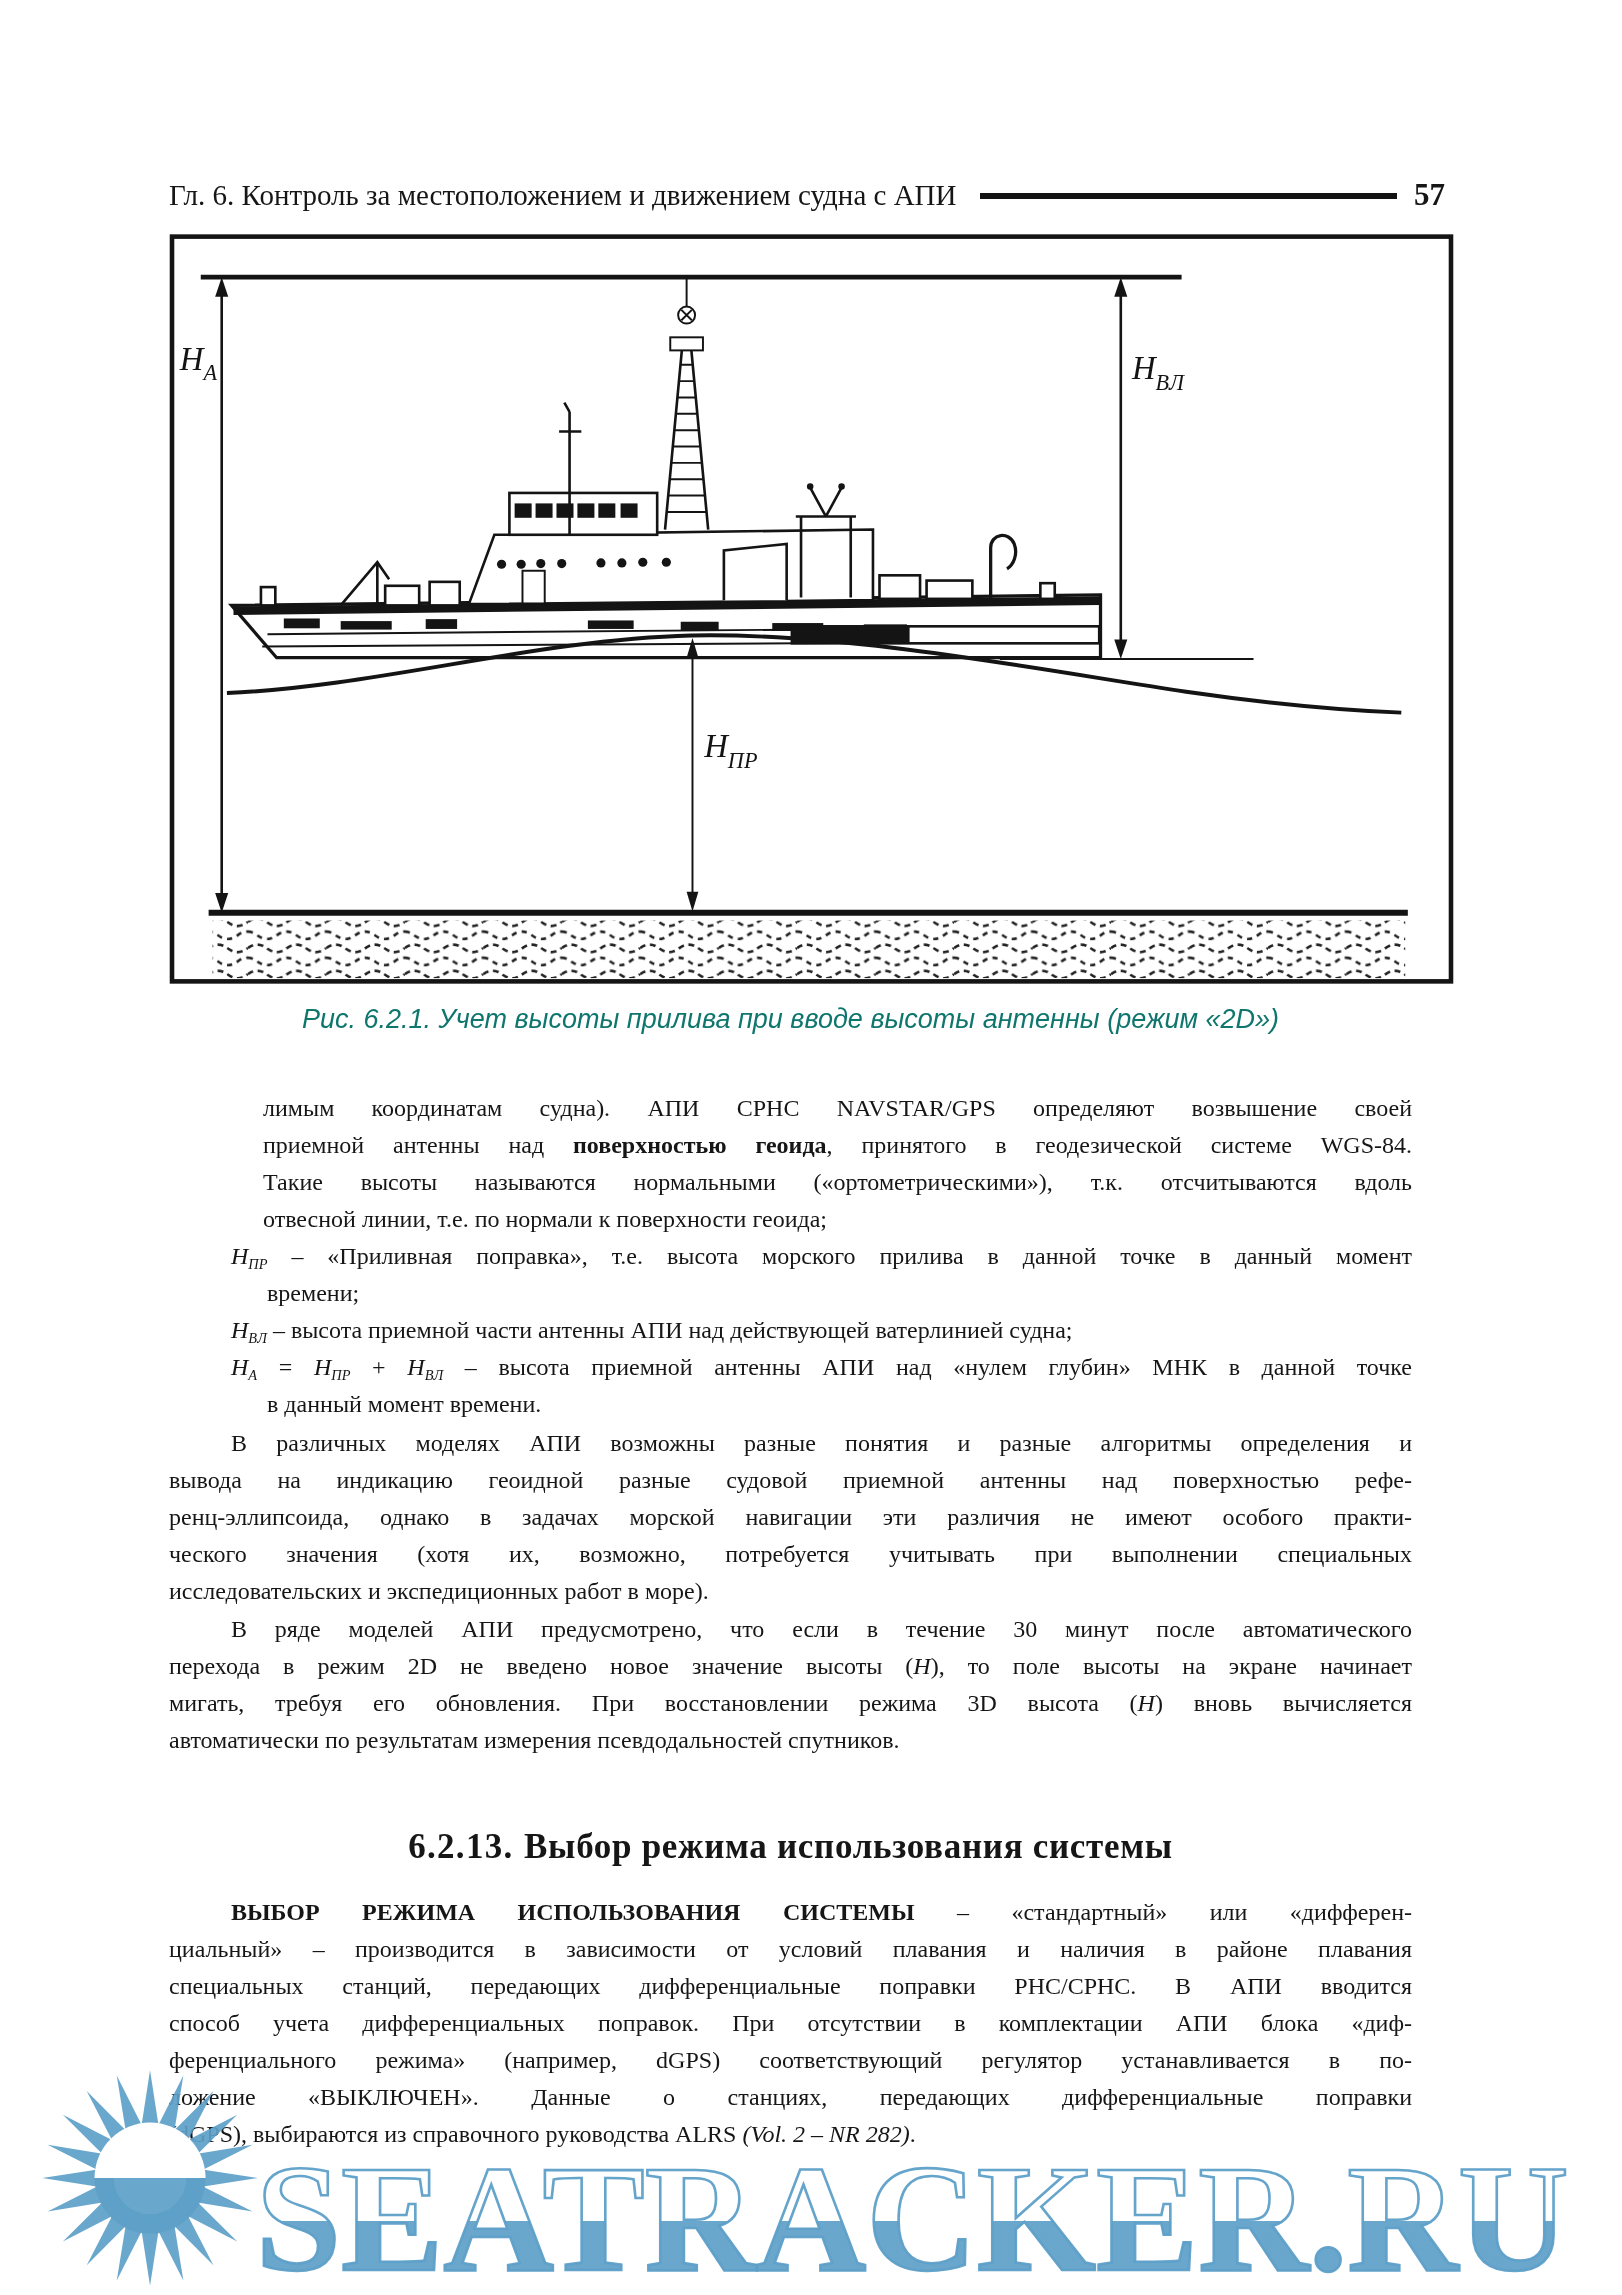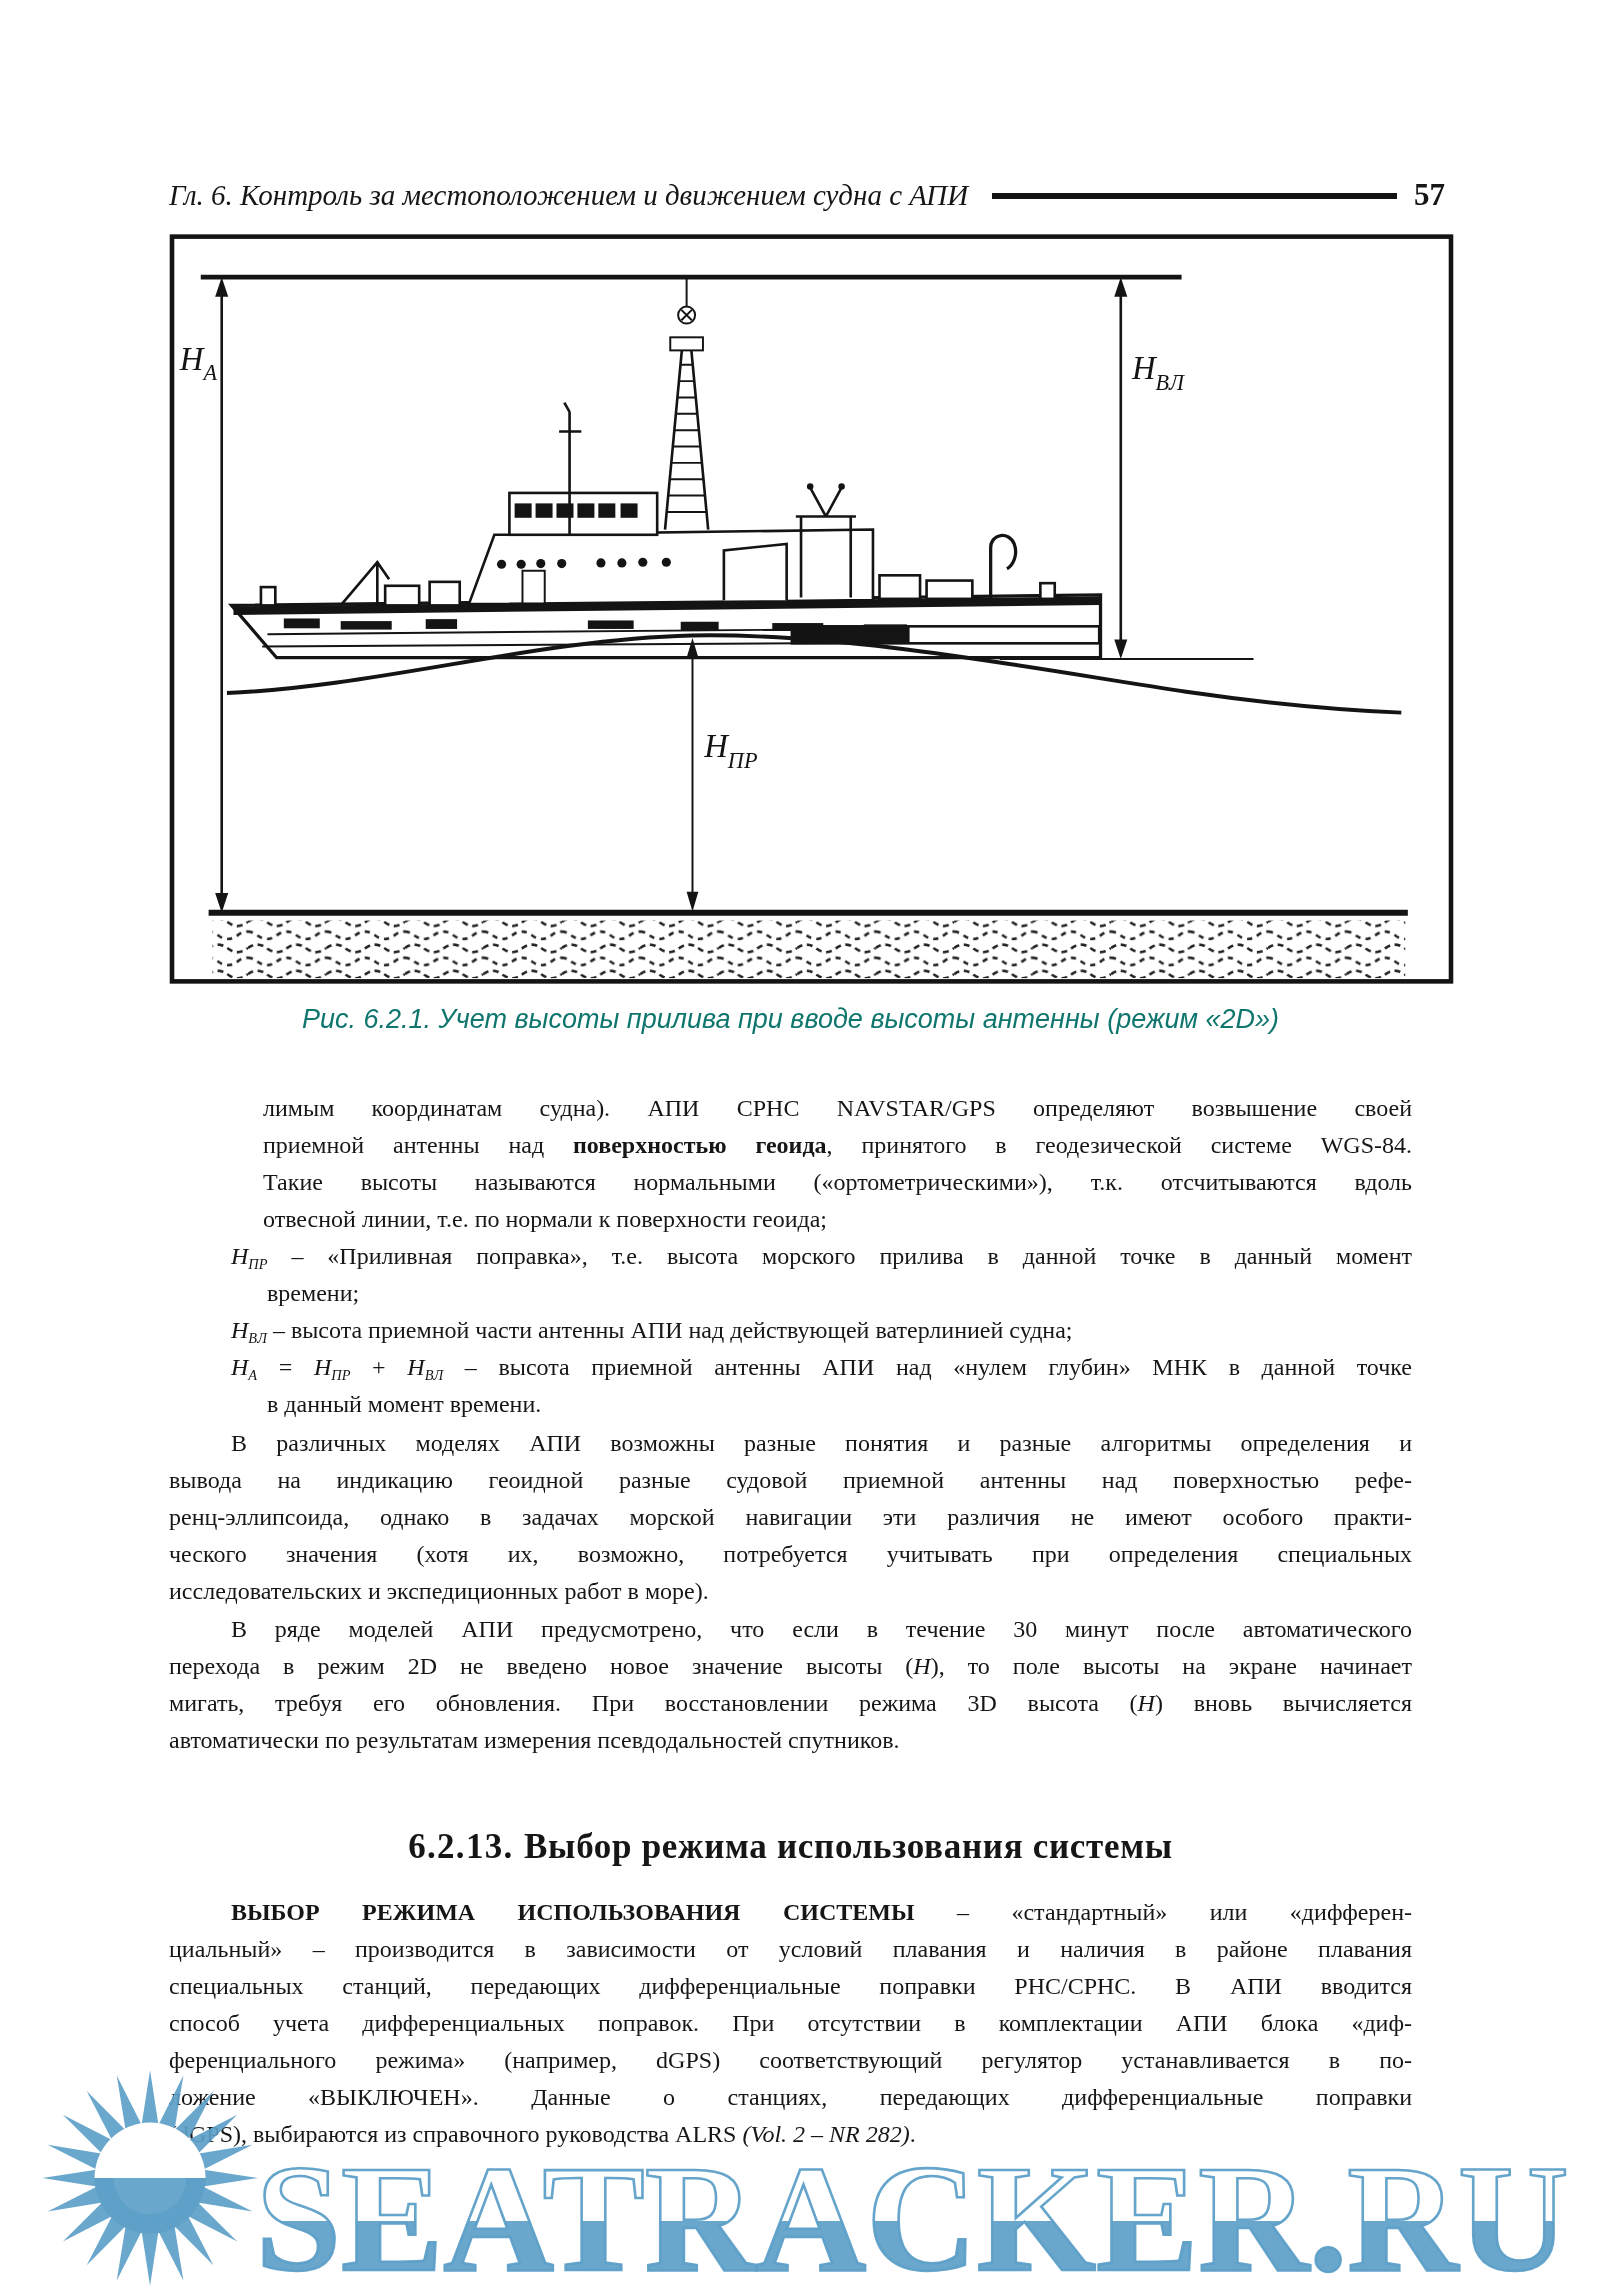--- a/index.html
+++ b/index.html
@@ -1,20 +1,20 @@
 <!DOCTYPE html>
 <html style="font-size:10.5px"><head>
 <meta charset="utf-8">
 <style>
   html,body{margin:0;padding:0;background:#777;}
   .page{position:relative;width:1622px;height:2295px;background:#ffffff;overflow:hidden;
         font-family:"Liberation Serif","DejaVu Serif",serif;color:#161616;}
   
   .page-header{position:absolute;left:169px;top:174px;width:1276px;height:42px;display:flex;align-items:center;}
-  .chapter{font-style:italic;font-size:29px;white-space:nowrap;}
+  .chapter{font-size:29px;white-space:nowrap;}
   .rule{flex:1;height:5.9px;background:#131313;margin:1.3px 17px 0 23.6px;}
   .pagenum{font-weight:700;font-size:31px;}
   
   .figure-box{position:absolute;left:169px;top:234px;width:1285px;height:750px;}
   .fig-caption{position:absolute;left:169px;top:1001px;width:1243px;height:37px;line-height:37px;
                text-align:center;font-style:italic;font-size:27px;
                font-family:"Liberation Sans","DejaVu Sans",sans-serif;color:#0f766e;}
   
   .para{position:absolute;left:169px;width:1243px;}
   .ln{height:37px;line-height:37px;font-size:24px;white-space:nowrap;}
@@ -168,21 +168,21 @@
     <div class="ln hang"><span>времени;</span></div>
     <div class="ln ind"><span class="si">Н</span><span class="si ssub">ВЛ</span><span> – высота приемной части антенны АПИ над действующей ватерлинией судна;</span></div>
     <div class="ln j ind"><span class="si">Н</span><span class="si ssub">А</span><span> = </span><span class="si">Н</span><span class="si ssub">ПР</span><span> + </span><span class="si">Н</span><span class="si ssub">ВЛ</span><span> – высота приемной антенны АПИ над «нулем глубин» МНК в данной точке</span></div>
     <div class="ln hang"><span>в данный момент времени.</span></div>
   </div>
 
   <div class="para" style="top:1425px">
     <div class="ln j ind">В различных моделях АПИ возможны разные понятия и разные алгоритмы определения и</div>
     <div class="ln j">вывода на индикацию геоидной разные судовой приемной антенны над поверхностью рефе-</div>
     <div class="ln j">ренц-эллипсоида, однако в задачах морской навигации эти различия не имеют особого практи-</div>
-    <div class="ln j">ческого значения (хотя их, возможно, потребуется учитывать при определения специальных</div>
+    <div class="ln j">ческого значения (хотя их, возможно, потребуется учитывать при выполнении специальных</div>
     <div class="ln">исследовательских и экспедиционных работ в море).</div>
   </div>
 
   <div class="para" style="top:1611px">
     <div class="ln j ind"><span>В ряде моделей АПИ предусмотрено, что если в течение 30 минут после автоматического</span></div>
     <div class="ln j"><span>перехода в режим 2D не введено новое значение высоты (</span><span class="si">Н</span><span>), то поле высоты на экране начинает</span></div>
     <div class="ln j"><span>мигать, требуя его обновления. При восстановлении режима 3D высота (</span><span class="si">Н</span><span>) вновь вычисляется</span></div>
     <div class="ln"><span>автоматически по результатам измерения псевдодальностей спутников.</span></div>
   </div>
 

